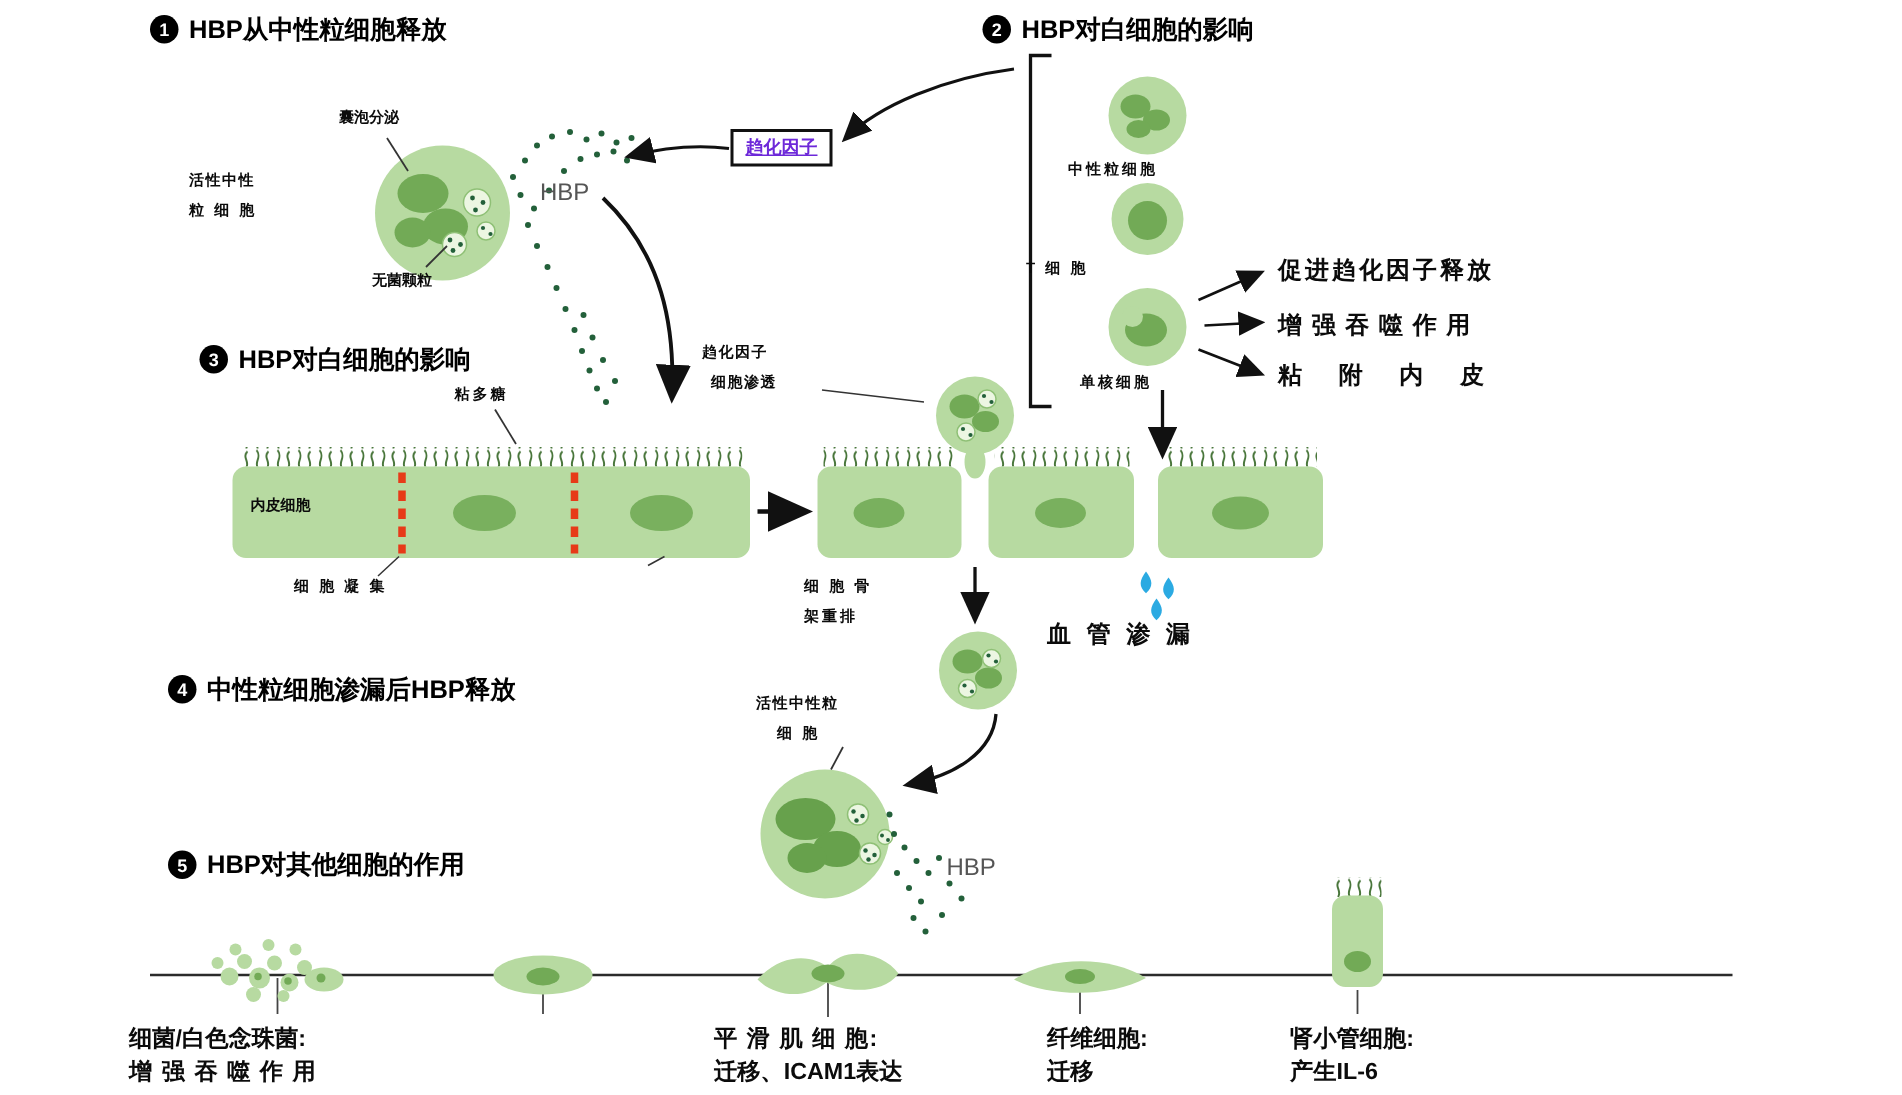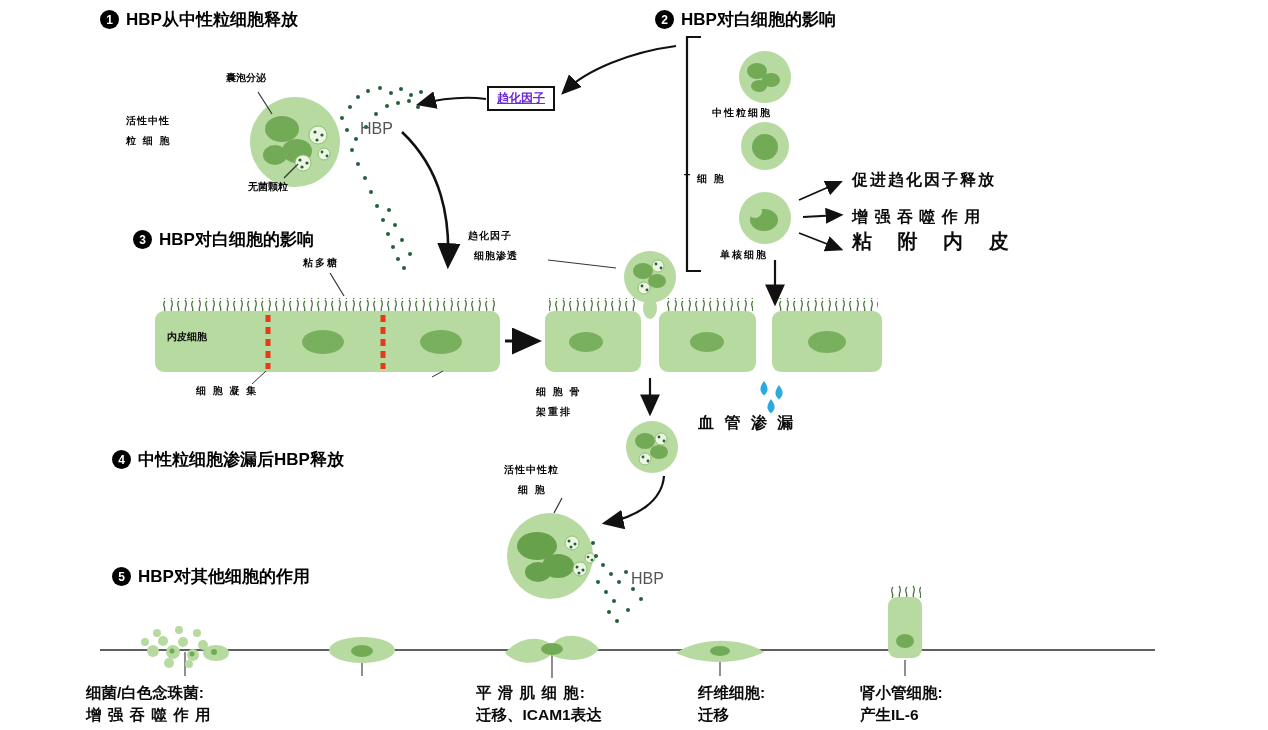--- a/index.html
+++ b/index.html
@@ -293,21 +293,21 @@
     <span class="num">2</span>
     <span>HBP对白细胞的影响</span>
   </div>
 
   <div class="label ls2" style="left:712px;top:106px">中性粒细胞</div>
   <div class="label ls2" style="left:684px;top:172px">T 细 胞</div>
   <div class="label ls2" style="left:720px;top:248px">单核细胞</div>
 
   <div class="label ls2" style="left:852px;top:170px;font-size:16px">促进趋化因子释放</div>
   <div class="label ls1" style="left:852px;top:207px;font-size:16px">增 强 吞 噬 作 用</div>
-  <div class="label ls10" style="left:852px;top:228px;font-size:20px">粘 附 内 皮</div>
+  <div class="label ls10" style="left:852px;top:240px;font-size:16px">粘 附 内 皮</div>
 
   <div class="title" style="left:133px;top:228px">
     <span class="num">3</span>
     <span>HBP对白细胞的影响</span>
   </div>
 
   <div class="label ls2" style="left:303px;top:256px">粘多糖</div>
 
   <div class="label ls1" style="left:468px;top:226px">
     <span class="ln">趋化因子</span>

